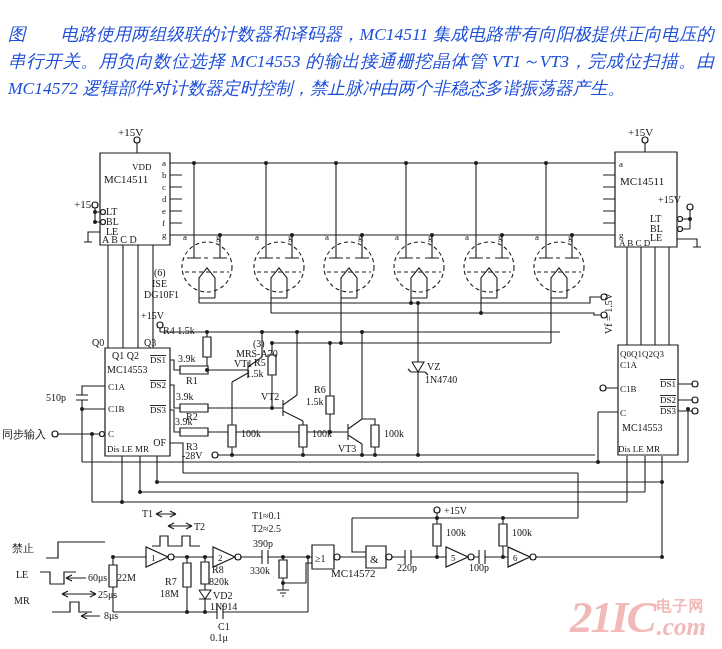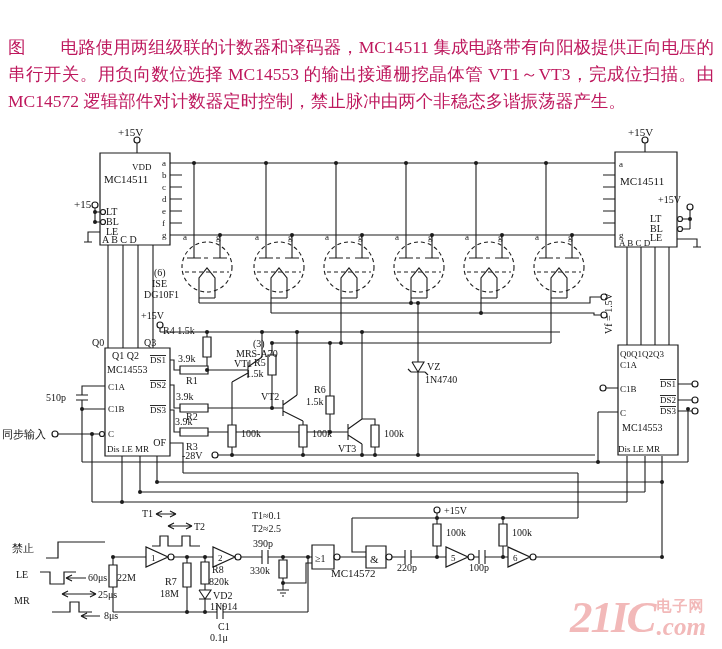--- a/index.html
+++ b/index.html
@@ -1,19 +1,19 @@
 <!DOCTYPE html>
 <html><head>
 <meta charset="utf-8">
 <style>
   html,body{margin:0;padding:0;background:#888;}
   #page{position:relative;width:722px;height:649px;background:#ffffff;overflow:hidden;
         font-family:"Liberation Serif", serif;}
-  #desc{position:absolute;top:16px;left:8px;width:706px;font-size:17.5px;line-height:27px;
-        color:#be185d;text-align:justify;text-indent:0;}
+  #desc{position:absolute;top:3px;left:8px;width:706px;font-size:17.5px;line-height:27px;
+        color:#1d4ed8;text-align:justify;text-indent:0;font-style:italic;}
   #schematic{position:absolute;left:0;top:0;}
   #schematic path, #schematic rect, #schematic circle, #schematic polygon{vector-effect:non-scaling-stroke;}
   .wire{stroke:#1c1c1c;stroke-width:1.1;fill:none;}
   .wire2{stroke:#1c1c1c;stroke-width:1.2;fill:none;}
   .dash{stroke:#1c1c1c;stroke-width:1.1;fill:none;stroke-dasharray:4 3;}
   .comp{stroke:#1c1c1c;stroke-width:1.2;fill:#ffffff;}
   .dot{fill:#1c1c1c;stroke:none;}
   .oc{fill:#ffffff;stroke:#1c1c1c;stroke-width:1.2;}
   text{fill:#151515;font-family:"Liberation Serif", serif;}
   #watermark{position:absolute;left:570px;top:593px;display:flex;align-items:flex-start;

